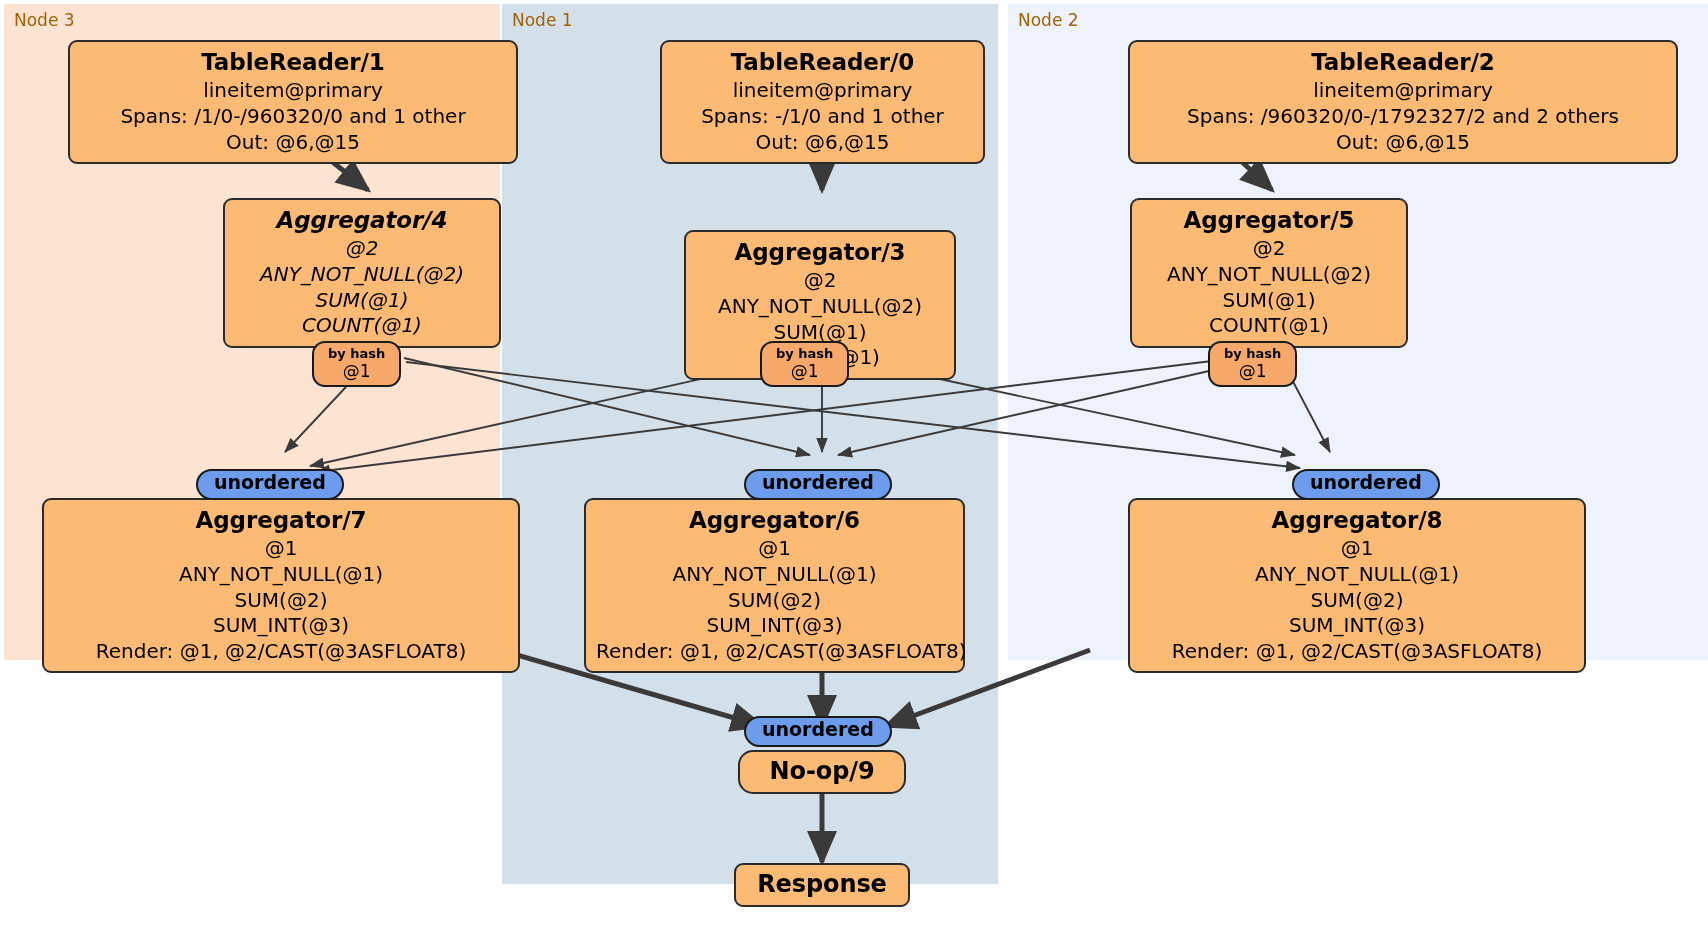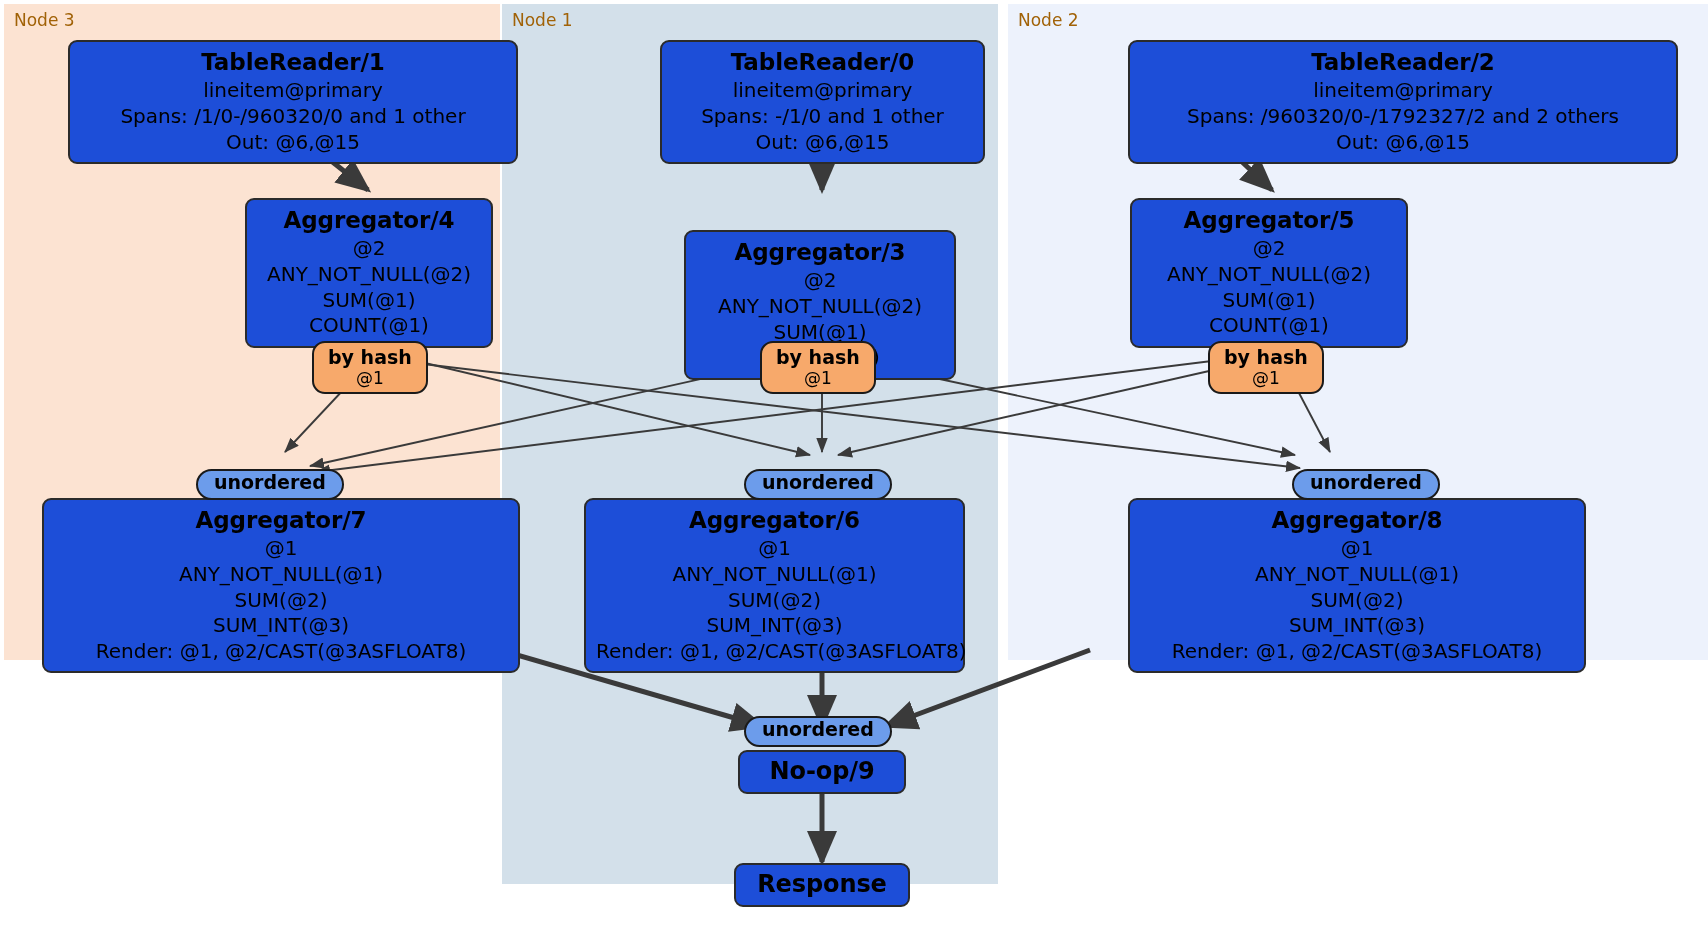--- a/index.html
+++ b/index.html
@@ -36,21 +36,21 @@
     position: absolute;
     left: 0; top: 0;
     width: 1708px; height: 940px;
     pointer-events: none;
   }
 
   
   .proc {
     position: absolute;
     box-sizing: border-box;
-    background: #1d4ed8;
+    background: #fdba74;
     border: 2px solid #2b2b2b;
     border-radius: 9px;
     text-align: center;
     padding: 6px 10px 7px 10px;
     line-height: 1.28;
     color: #000;
   }
   .proc .ttl {
     font-weight: bold;
     font-size: 23px;
@@ -71,21 +71,21 @@
     position: absolute;
     box-sizing: border-box;
     border: 2px solid #1a1a1a;
     border-radius: 14px;
     text-align: center;
     line-height: 1.18;
     padding: 3px 14px 4px 14px;
     color: #000;
     z-index: 5;
   }
-  .pill .p1 { display: block; font-weight: bold; font-size: 19px; white-space: nowrap; }
+  .pill .p1 { display: block; font-weight: bold; font-size: 13px; white-space: nowrap; }
   .pill .p2 { display: block; font-size: 17px; white-space: nowrap; }
   .pill.hash { background: #f7a96b; border-radius: 13px; }
   .pill.unord { background: #6c9ceb; border-radius: 16px; padding: 0 16px 5px 16px; }
   .pill.unord .p1 { font-size: 19px; }
 </style>
 </head>
 <body>
 
 <div id="stage">
 
@@ -148,21 +148,21 @@
     <span class="ln">Out: @6,@15</span>
   </div>
 
   <div class="proc" style="left:1128px; top:40px; width:550px;">
     <span class="ttl">TableReader/2</span>
     <span class="ln">lineitem@primary</span>
     <span class="ln">Spans: /960320/0-/1792327/2 and 2 others</span>
     <span class="ln">Out: @6,@15</span>
   </div>
 
-  <div class="proc" style="left:245px; top:198px; width:248px;">
+  <div class="proc" style="left:223px; top:198px; width:278px;font-style:italic;">
     <span class="ttl">Aggregator/4</span>
     <span class="ln">@2</span>
     <span class="ln">ANY_NOT_NULL(@2)</span>
     <span class="ln">SUM(@1)</span>
     <span class="ln">COUNT(@1)</span>
   </div>
 
   <div class="proc" style="left:684px; top:198px; width:272px;margin-top:32px;">
     <span class="ttl">Aggregator/3</span>
     <span class="ln">@2</span>
@@ -226,21 +226,21 @@
     <span class="ln">ANY_NOT_NULL(@1)</span>
     <span class="ln">SUM(@2)</span>
     <span class="ln">SUM_INT(@3)</span>
     <span class="ln">Render: @1, @2/CAST(@3ASFLOAT8)</span>
   </div>
 
   <div class="pill unord" style="left:744px; top:716px;">
     <span class="p1">unordered</span>
   </div>
 
-  <div class="proc compact" style="left:738px; top:750px; width:168px;">
+  <div class="proc compact" style="left:738px; top:750px; width:168px;border-radius:15px;">
     <span class="ttl">No-op/9</span>
   </div>
 
   <div class="proc compact" style="left:734px; top:863px; width:176px;">
     <span class="ttl">Response</span>
   </div>
 
 </div>
 
 </body></html>

